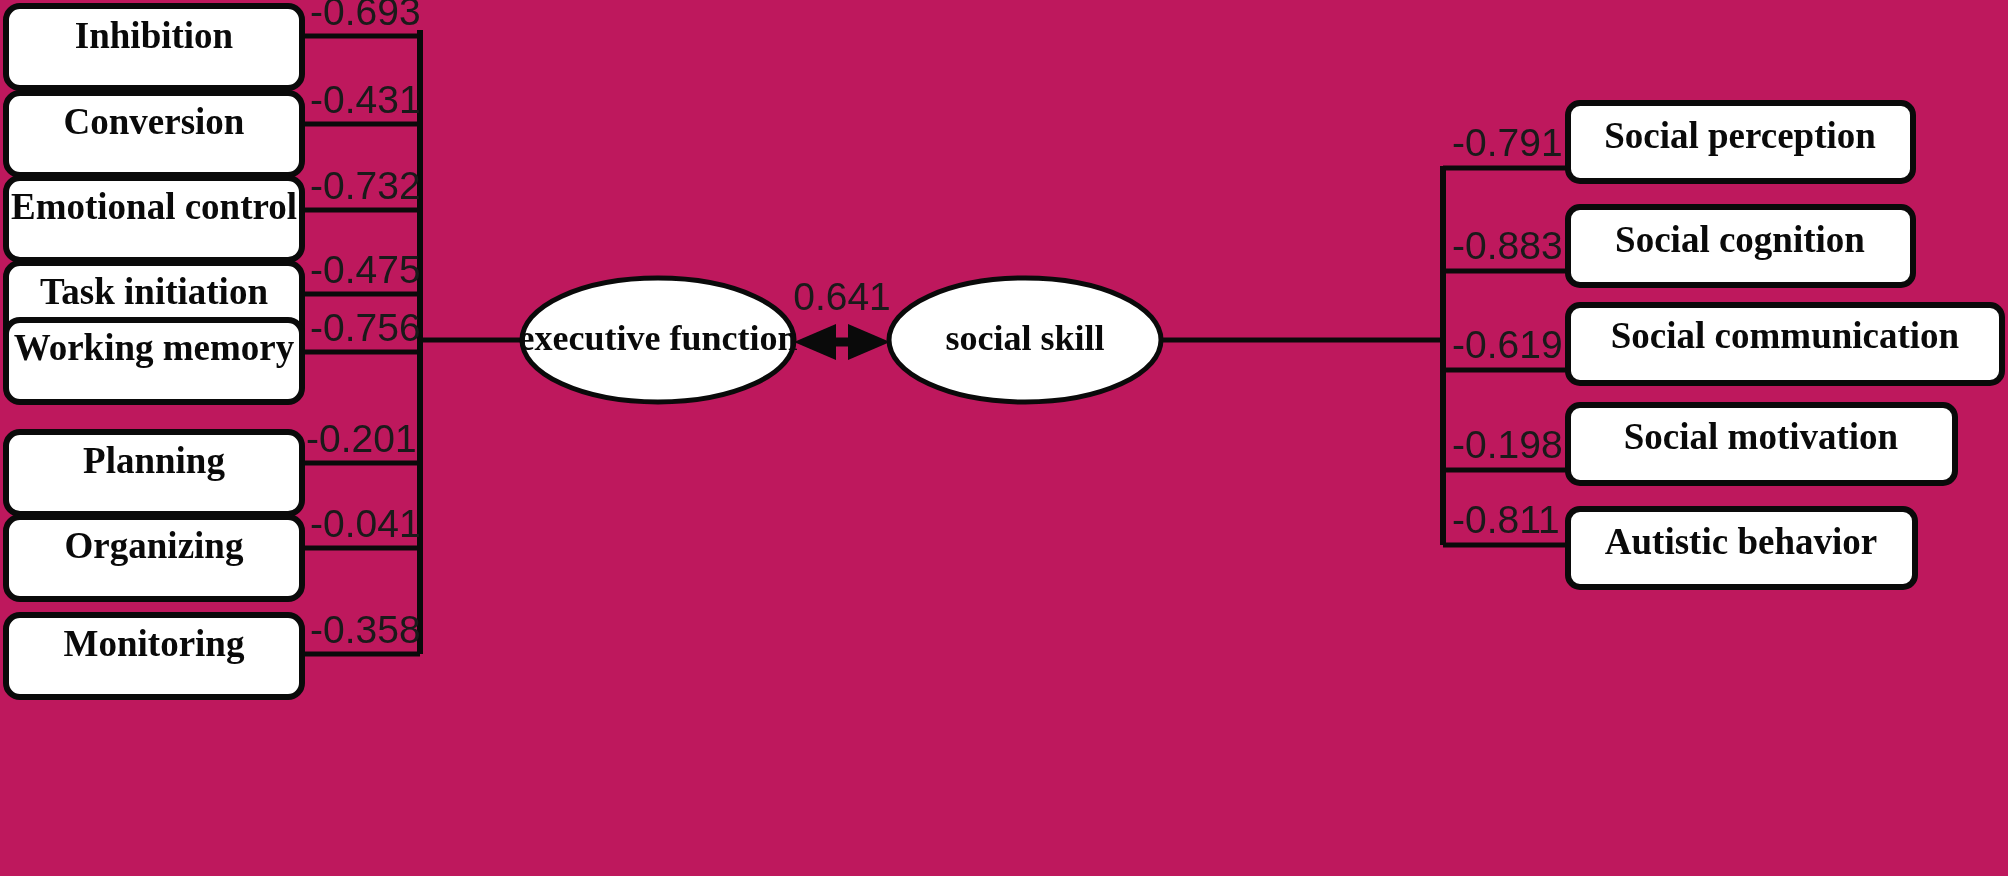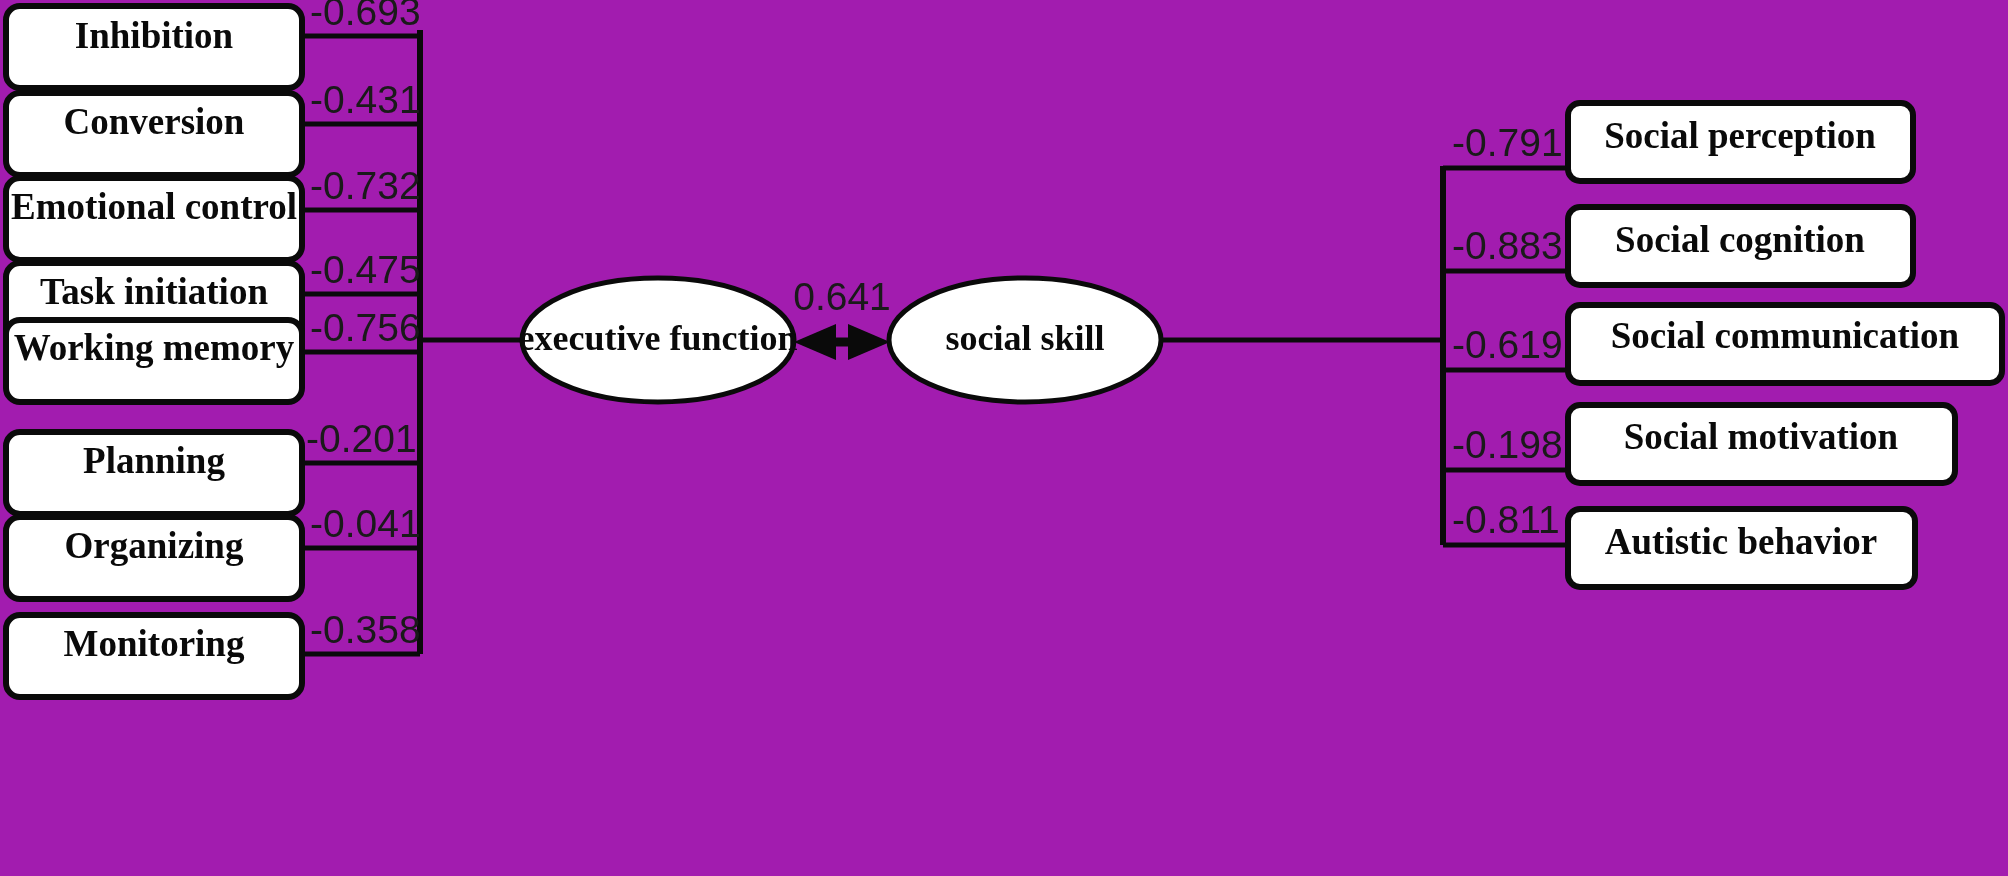--- a/index.html
+++ b/index.html
@@ -4,21 +4,21 @@
 <style>
   html, body {
     margin: 0;
     padding: 0;
     background: #ffffff;
   }
   #page {
     position: relative;
     width: 2008px;
     height: 876px;
-    background: #a21caf;
+    background: #be185d;
     overflow: hidden;
     font-family: "Liberation Serif", "DejaVu Serif", serif;
   }
   svg.diagram {
     position: absolute;
     top: 0;
     left: 0;
     width: 2008px;
     height: 876px;
     display: block;

